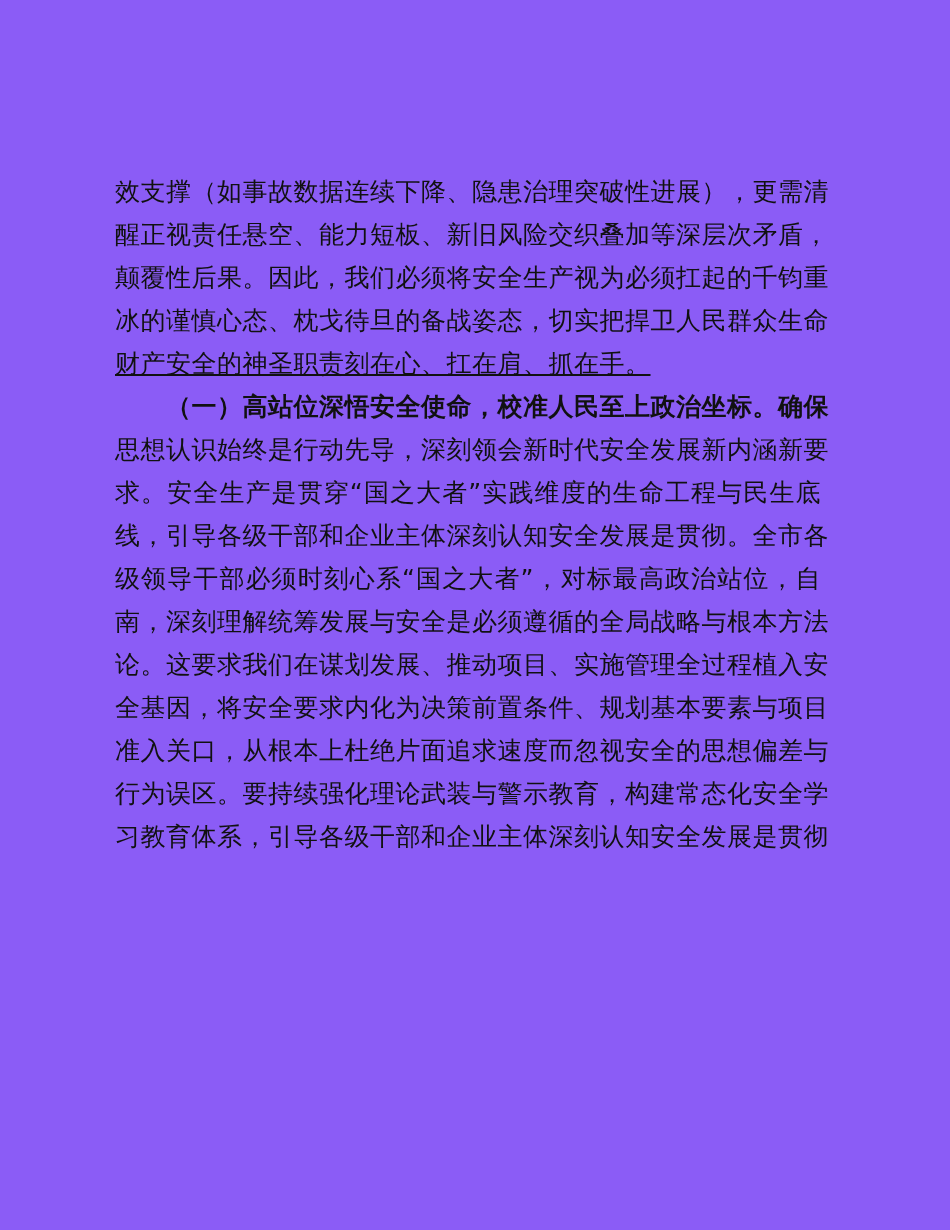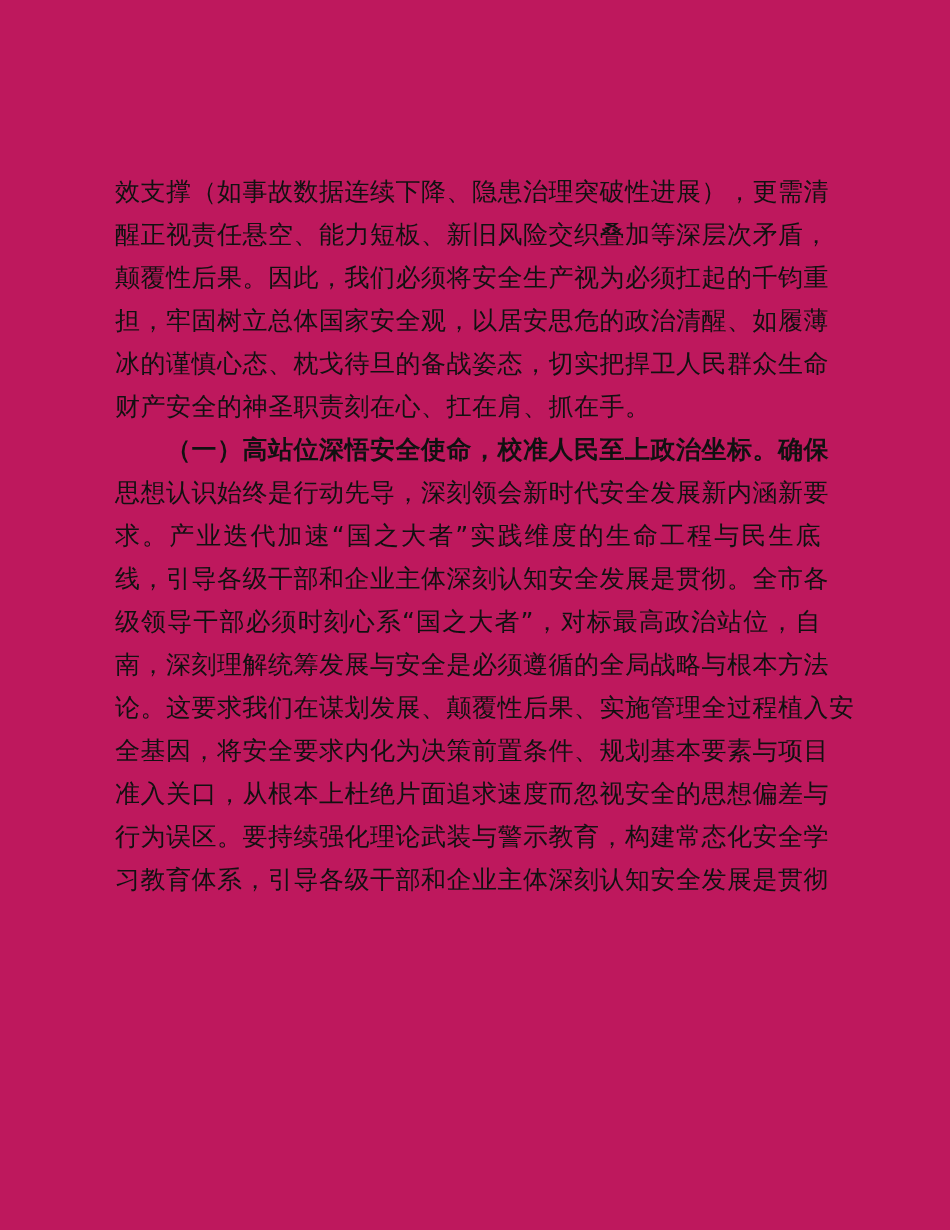--- a/index.html
+++ b/index.html
@@ -13,21 +13,21 @@
     position: relative;
     font-family: "DejaVu Sans", sans-serif;
     overflow: hidden;
   }
   .page {
     position: absolute;
     left: 0;
     top: 0;
     width: 950px;
     height: 1230px;
-    background: #be185d;
+    background: #8b5cf6;
   }
   .text-block {
     position: absolute;
     left: 115px;
     top: 170px;
     width: 706px;
     color: #111111;
     font-size: 25px;
     line-height: 43px;
     letter-spacing: 0.5px;
@@ -40,49 +40,49 @@
     height: 43px;
     text-align: justify;
     text-align-last: justify;
     text-justify: inter-character;
     white-space: nowrap;
     overflow: visible;
   }
   .line.short {
     text-align: right;
     text-align-last: left;
+    text-decoration: underline;
   }
   .line.indent {
     padding-left: 51px;
     font-weight: bold;
   }
 </style>
 </head>
 <body>
 
 <div class="page">
   <div class="text-block">
 
     <div class="para">
       <div class="line">效支撑（如事故数据连续下降、隐患治理突破性进展），更需清</div>
       <div class="line">醒正视责任悬空、能力短板、新旧风险交织叠加等深层次矛盾，</div>
       <div class="line">颠覆性后果。因此，我们必须将安全生产视为必须扛起的千钧重</div>
-      <div class="line">担，牢固树立总体国家安全观，以居安思危的政治清醒、如履薄</div>
       <div class="line">冰的谨慎心态、枕戈待旦的备战姿态，切实把捍卫人民群众生命</div>
       <div class="line short">财产安全的神圣职责刻在心、扛在肩、抓在手。</div>
     </div>
 
     <div class="para">
       <div class="line indent">（一）高站位深悟安全使命，校准人民至上政治坐标。确保</div>
       <div class="line">思想认识始终是行动先导，深刻领会新时代安全发展新内涵新要</div>
-      <div class="line">求。产业迭代加速“国之大者”实践维度的生命工程与民生底</div>
+      <div class="line">求。安全生产是贯穿“国之大者”实践维度的生命工程与民生底</div>
       <div class="line">线，引导各级干部和企业主体深刻认知安全发展是贯彻。全市各</div>
       <div class="line">级领导干部必须时刻心系“国之大者”，对标最高政治站位，自</div>
       <div class="line">南，深刻理解统筹发展与安全是必须遵循的全局战略与根本方法</div>
-      <div class="line">论。这要求我们在谋划发展、颠覆性后果、实施管理全过程植入安</div>
+      <div class="line">论。这要求我们在谋划发展、推动项目、实施管理全过程植入安</div>
       <div class="line">全基因，将安全要求内化为决策前置条件、规划基本要素与项目</div>
       <div class="line">准入关口，从根本上杜绝片面追求速度而忽视安全的思想偏差与</div>
       <div class="line">行为误区。要持续强化理论武装与警示教育，构建常态化安全学</div>
       <div class="line">习教育体系，引导各级干部和企业主体深刻认知安全发展是贯彻</div>
     </div>
 
   </div>
 </div>
 
 </body></html>

